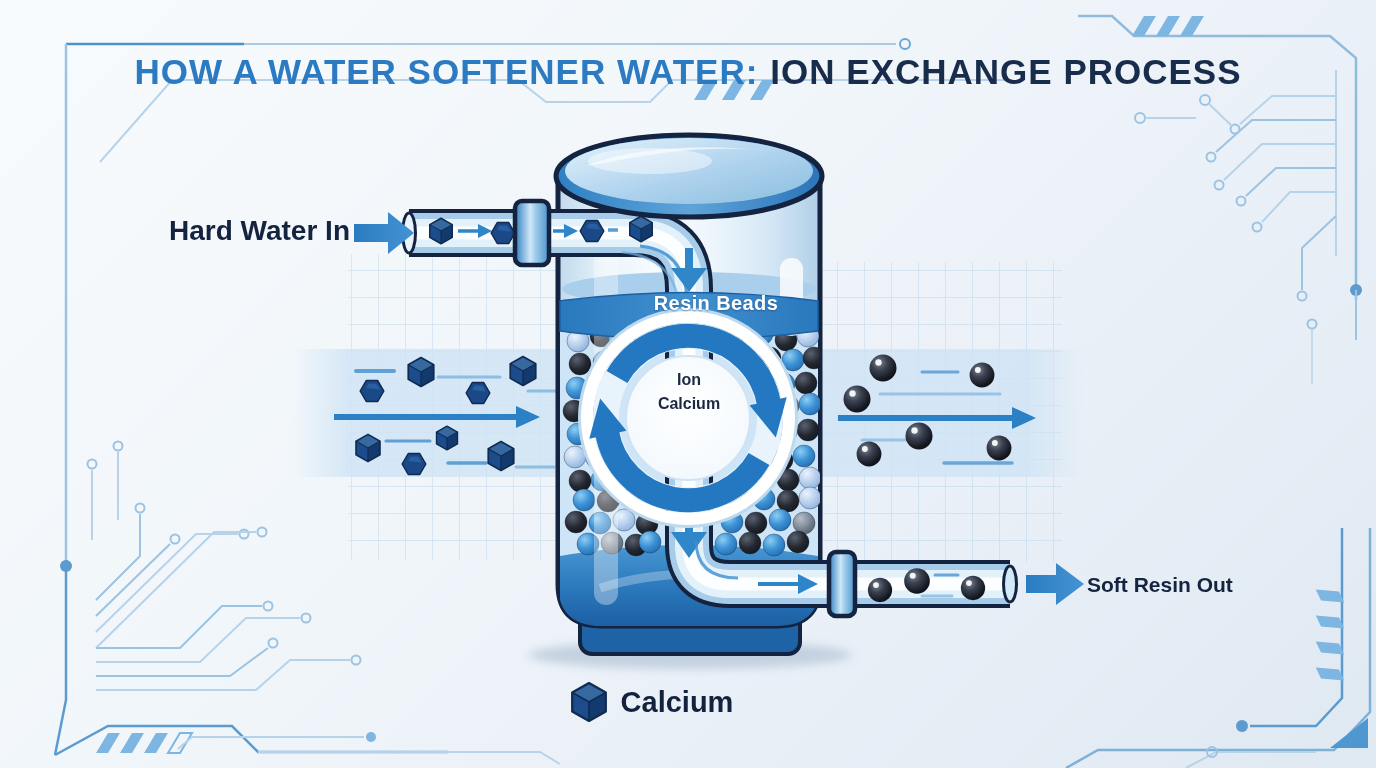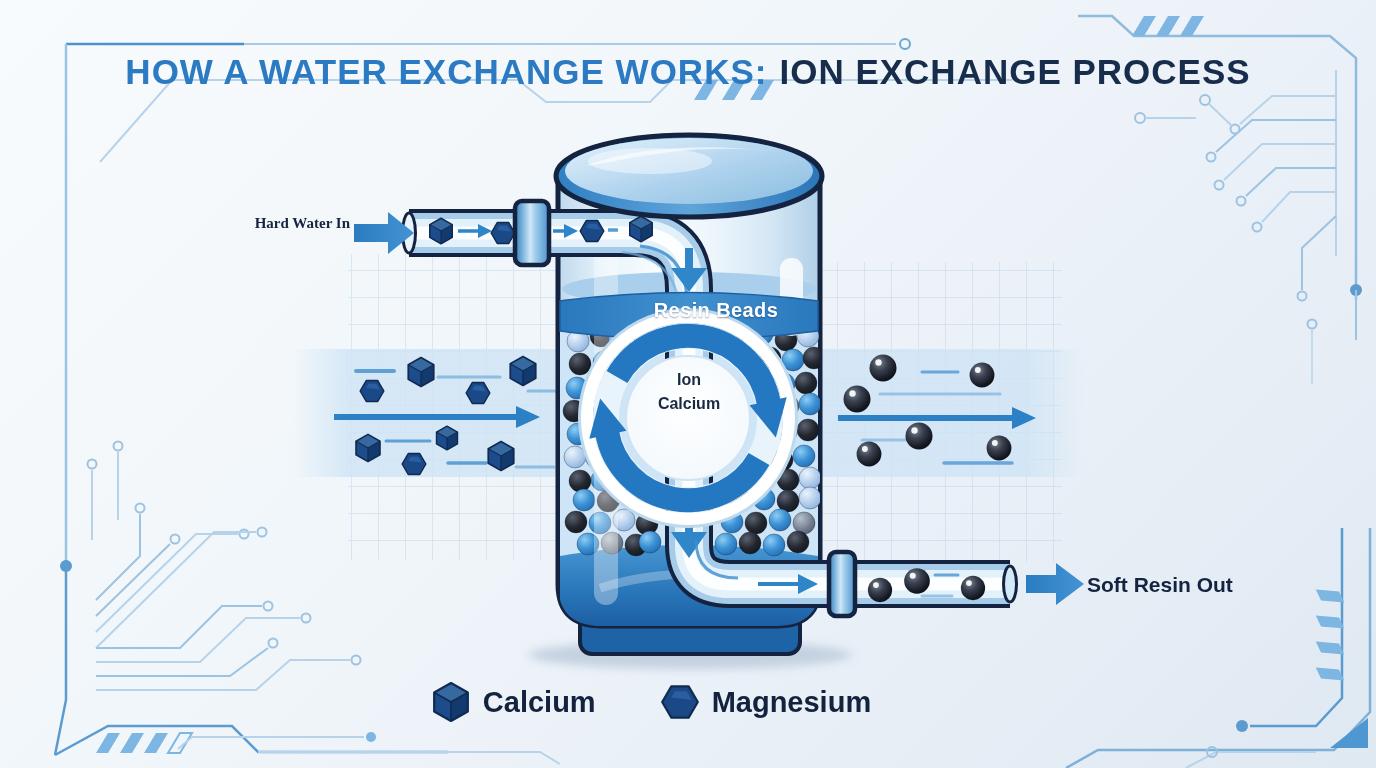--- a/index.html
+++ b/index.html
@@ -9,24 +9,24 @@
     background:linear-gradient(135deg,#f8fbfd 0%,#f1f6fa 40%,#e7eef6 75%,#dfe9f2 100%);
   }
   #diagram-svg{position:absolute;left:0;top:0;}
   .overlay{position:absolute;font-weight:bold;color:#14233f;}
   #title{
     left:0;right:0;top:52px;text-align:center;
     font-size:35px;letter-spacing:1px;white-space:nowrap;
   }
   #title .t1{color:#2b7ac2;}
   #title .t2{color:#182c4b;margin-left:12px;}
-  #hard-water-label{left:140px;top:215px;width:210px;text-align:right;font-size:15px;font-family:Liberation Serif, serif;}
+  #hard-water-label{left:140px;top:215px;width:210px;text-align:right;font-size:28px;}
   #soft-water-label{left:1087px;top:573px;font-size:21px;}
   #resin-band-label{
-    left:562px;top:299px;width:308px;text-align:center;
+    left:562px;top:292px;width:308px;text-align:center;
     font-size:20px;color:#ffffff;letter-spacing:.4px;
     text-shadow:0 1px 2px rgba(16,48,96,.45);
   }
   #ion-label{left:613px;top:368px;width:152px;text-align:center;
     font-size:16px;color:#1b2940;line-height:24px;}
   #legend{
     position:absolute;left:0;right:0;top:682px;display:flex;
     justify-content:center;align-items:center;gap:64px;
     transform:translateX(-37px);
   }
@@ -416,42 +416,36 @@
   <ellipse cx="650" cy="161" rx="62" ry="13" fill="#ffffff" opacity="0.45"></ellipse>
 </g>
 
 <g>
   <polygon points="354,224 388,224 388,212 414,233 388,254 388,242 354,242" fill="url(#arrGrad)"></polygon>
   <polygon points="1026,575 1056,575 1056,563 1084,584 1056,605 1056,593 1026,593" fill="url(#arrGrad)"></polygon>
 </g>
 </svg>
 
 <div id="title" class="overlay">
-  <span class="t1">HOW A WATER EXCHANGE WORKS:</span><span class="t2">ION EXCHANGE PROCESS</span>
+  <span class="t1">HOW A WATER SOFTENER WATER:</span><span class="t2">ION EXCHANGE PROCESS</span>
 </div>
 
 <div id="hard-water-label" class="overlay">Hard Water In</div>
 
 <div id="soft-water-label" class="overlay">Soft Resin Out</div>
 
 <div id="resin-band-label" class="overlay">Resin Beads</div>
 
 <div id="ion-label" class="overlay">
   <div>Ion</div>
   <div>Calcium</div>
 </div>
 
 <div id="legend">
   <div class="legend-item">
     <svg width="40" height="40" viewBox="-20 -20 40 40">
       <use href="#cube3d" transform="scale(1.12)"></use>
     </svg>
     <span>Calcium</span>
   </div>
-  <div class="legend-item">
-    <svg width="40" height="40" viewBox="-20 -20 40 40">
-      <use href="#hex3d" transform="scale(1.08)"></use>
-    </svg>
-    <span>Magnesium</span>
-  </div>
 </div>
 
 </div>
 
 </body></html>

